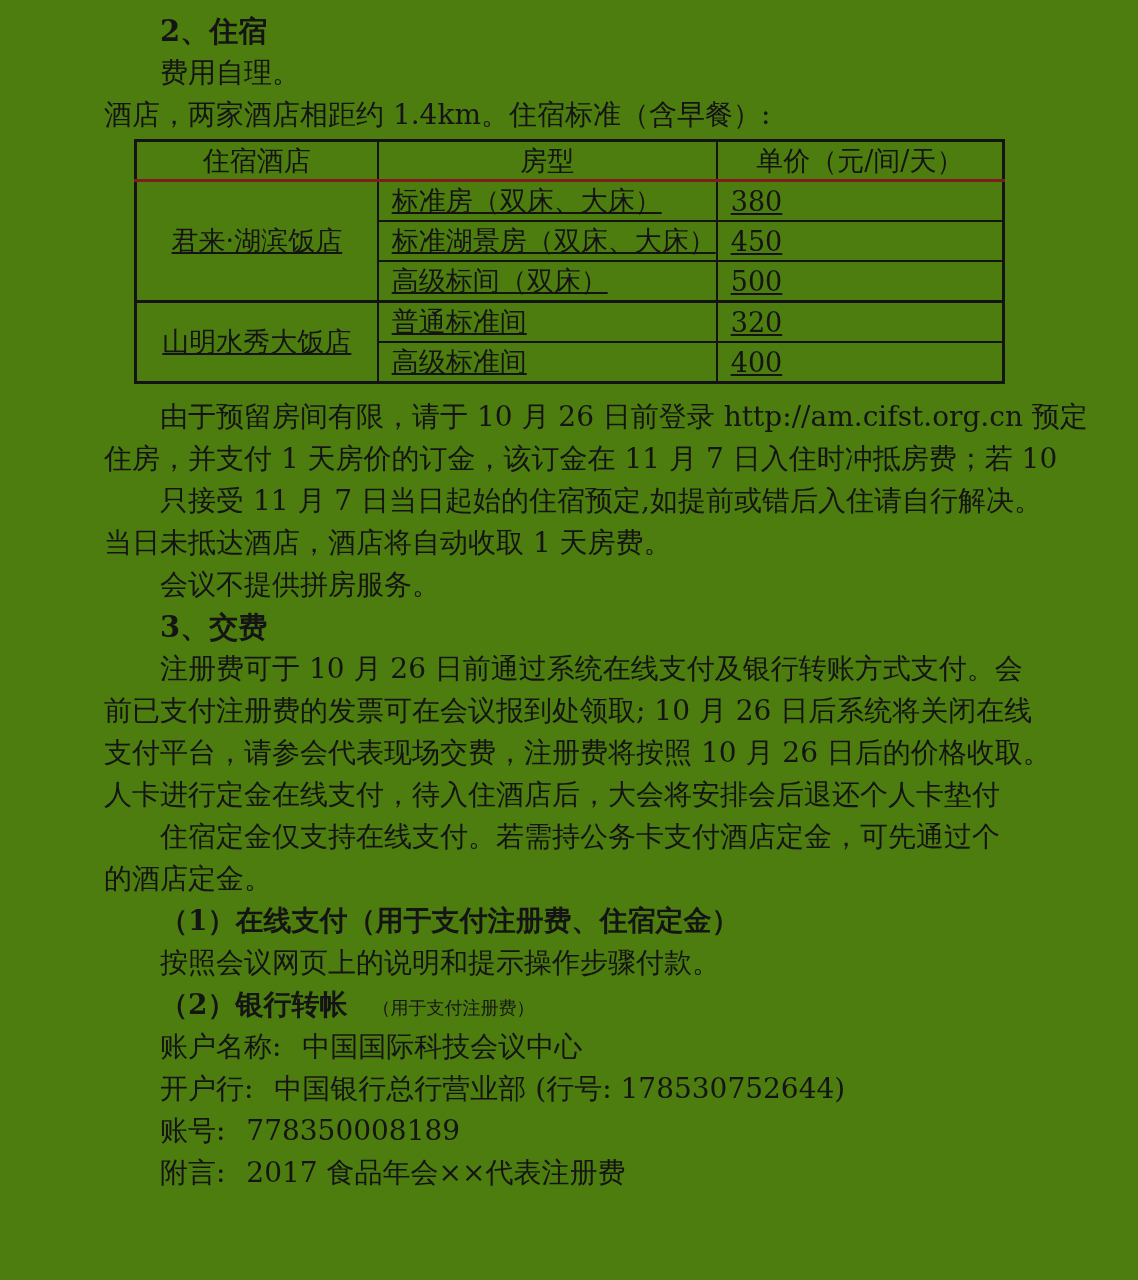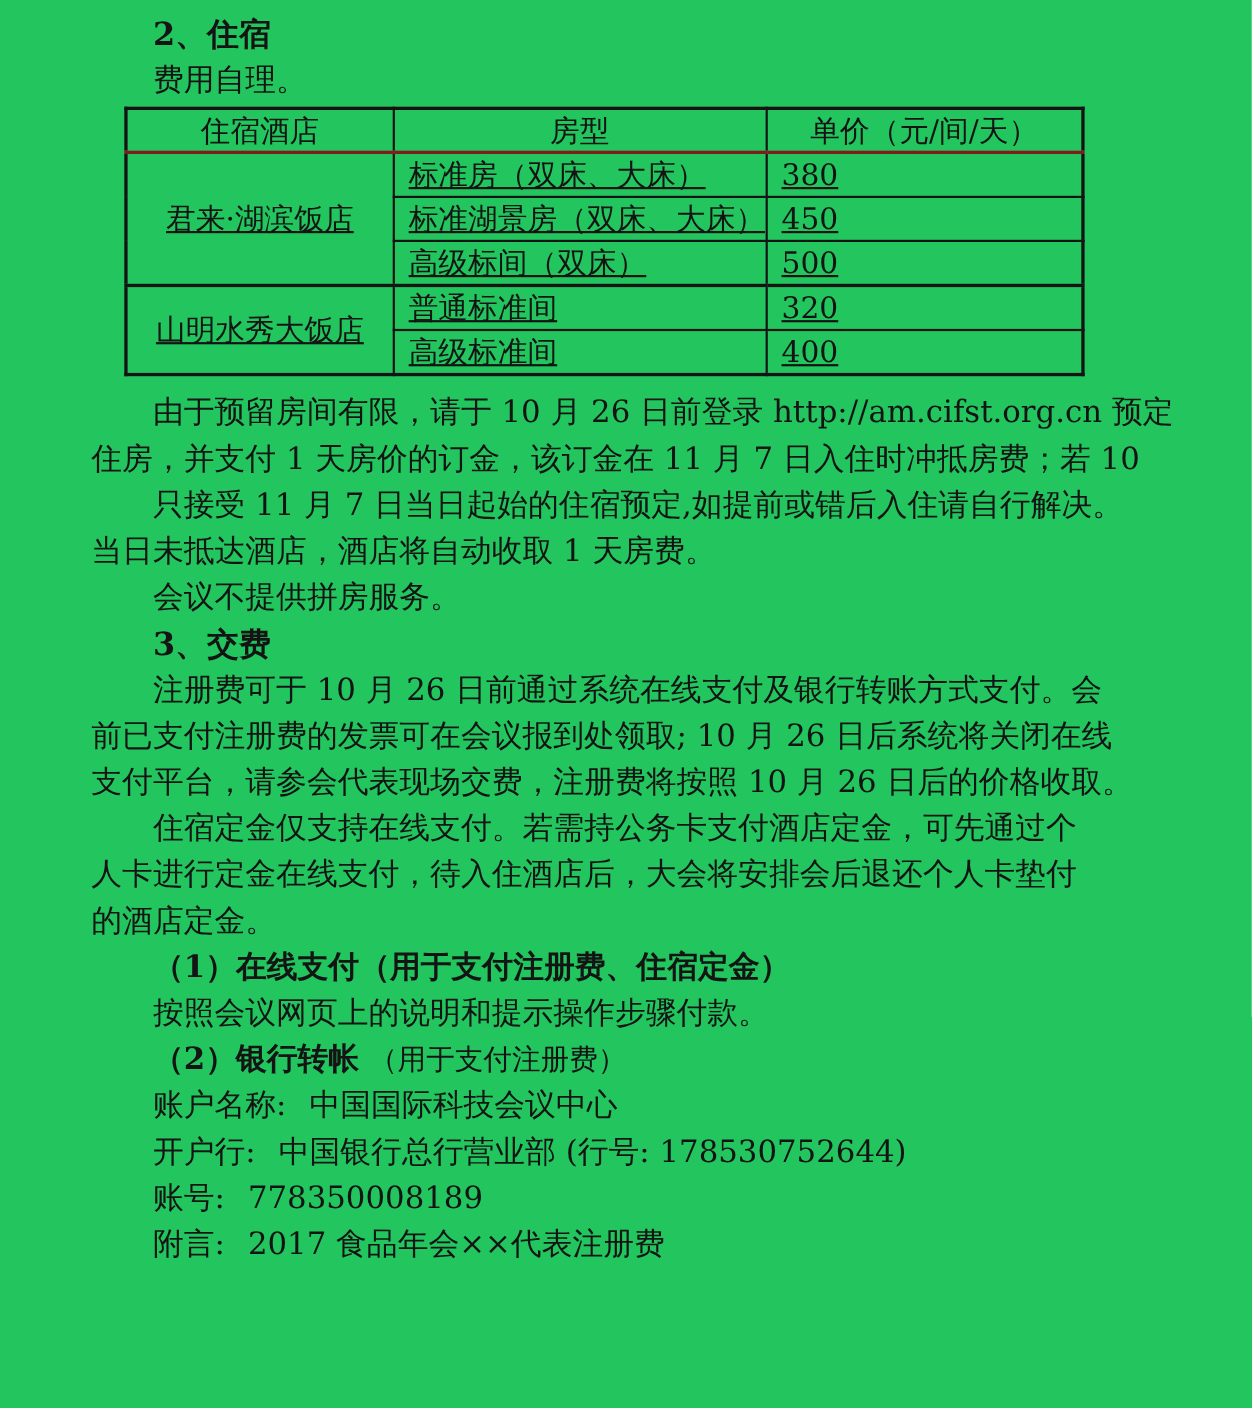--- a/index.html
+++ b/index.html
@@ -11,38 +11,38 @@
     width: 1138px;
     height: 1280px;
     overflow: hidden;
     font-family: "DejaVu Serif", "Liberation Serif", serif;
     color: #141414;
   }
   .page {
     box-sizing: border-box;
     width: 1138px;
     height: 1280px;
-    padding: 10px 133px 0 83px;
-    background: #22c55e;
+    padding: 10px 133px 0 104px;
+    background: #4d7c0f;
   }
   .line {
     margin: 0;
     font-size: 28px;
     line-height: 42px;
     height: 42px;
     white-space: nowrap;
     font-weight: normal;
   }
   .indent { padding-left: 56px; }
   .bold { font-weight: bold; }
   h2.line { font-size: 29px; font-weight: bold; }
   .heading-note {
-    font-size: 26px;
+    font-size: 18px;
     font-weight: normal;
-    margin-left: 0;
+    margin-left: 16px;
   }
   .kv-label { margin-right: 12px; }
 
   table.hotel-table {
     border-collapse: collapse;
     margin: 3px 0 12px 30px;
     table-layout: fixed;
     border: 3px solid #141414;
   }
   .hotel-table th, .hotel-table td {
@@ -69,20 +69,21 @@
 </head>
 <body>
 
 <div class="page">
 
   <h2 class="line indent">2、住宿</h2>
 
   <p class="line indent">费用自理。</p>
 
 
+  <p class="line">酒店，两家酒店相距约 1.4km。住宿标准（含早餐）:</p>
 
   <table class="hotel-table">
     <colgroup>
       <col class="col-hotel">
         <col class="col-type">
         <col class="col-price">
     </colgroup>
     <thead>
       <tr>
         <th>住宿酒店</th>
@@ -123,22 +124,22 @@
   <p class="line">当日未抵达酒店，酒店将自动收取 1 天房费。</p>
 
   <p class="line indent">会议不提供拼房服务。</p>
 
   <h2 class="line indent">3、交费</h2>
 
   <p class="line indent">注册费可于 10 月 26 日前通过系统在线支付及银行转账方式支付。会</p>
   <p class="line">前已支付注册费的发票可在会议报到处领取; 10 月 26 日后系统将关闭在线</p>
   <p class="line">支付平台，请参会代表现场交费，注册费将按照 10 月 26 日后的价格收取。</p>
 
+  <p class="line">人卡进行定金在线支付，待入住酒店后，大会将安排会后退还个人卡垫付</p>
   <p class="line indent">住宿定金仅支持在线支付。若需持公务卡支付酒店定金，可先通过个</p>
-  <p class="line">人卡进行定金在线支付，待入住酒店后，大会将安排会后退还个人卡垫付</p>
   <p class="line">的酒店定金。</p>
 
   <p class="line indent bold">（1）在线支付（用于支付注册费、住宿定金）</p>
 
   <p class="line indent">按照会议网页上的说明和提示操作步骤付款。</p>
 
   <p class="line indent">
     <span class="bold">（2）银行转帐</span>
     <span class="heading-note">（用于支付注册费）</span>
   </p>

